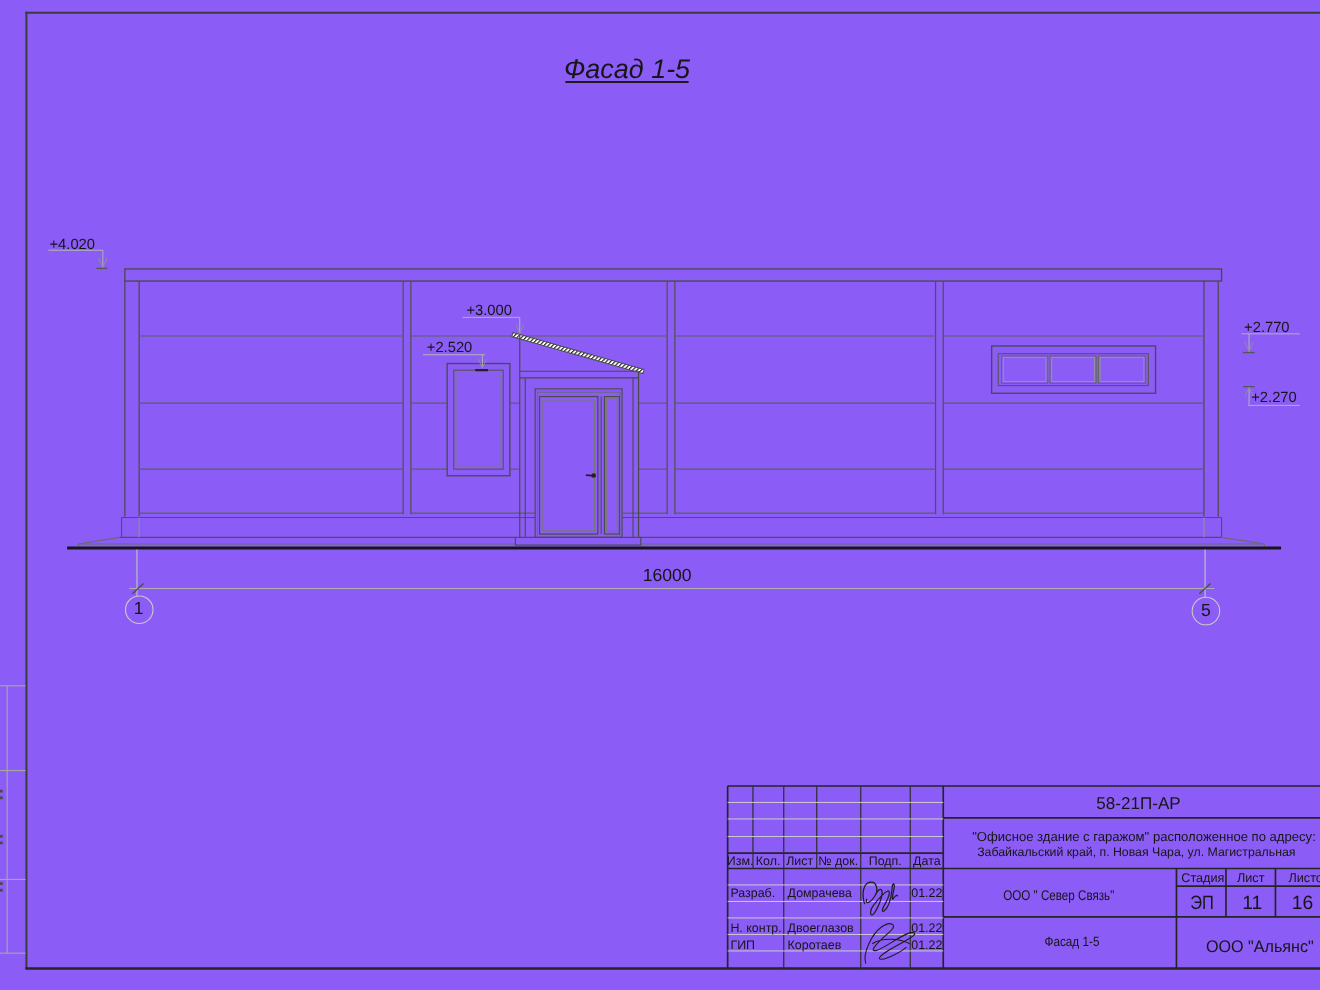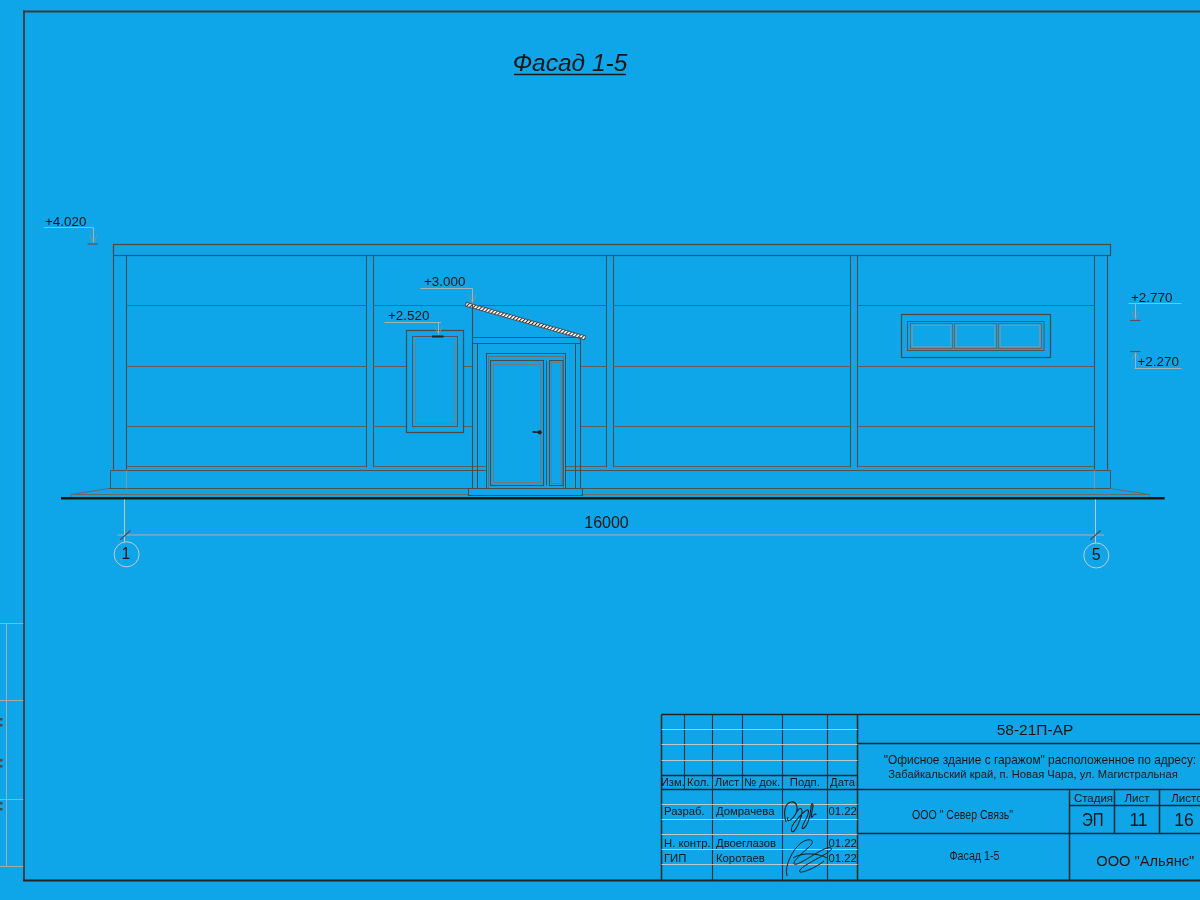--- a/index.html
+++ b/index.html
@@ -1,16 +1,16 @@
 <!DOCTYPE html>
 <html><head>
 <meta charset="utf-8">
 <style>
   html,body{margin:0;padding:0;background:#ffffff;}
-  .page{position:relative;width:1200px;height:900px;background:#0ea5e9;overflow:hidden;
+  .page{position:relative;width:1200px;height:900px;background:#8b5cf6;overflow:hidden;
         font-family:"Liberation Sans", sans-serif;}
   svg text{font-family:"Liberation Sans", sans-serif;fill:#161616;}
 </style>
 </head>
 <body>
 <div class="page">
 <svg width="1200" height="900" viewBox="0 0 1200 900">
 <defs>
 <pattern id="hatch" width="2.8" height="2.8" patternUnits="userSpaceOnUse" patternTransform="rotate(45)">
 <rect width="2.8" height="2.8" fill="#ffffff"></rect>

